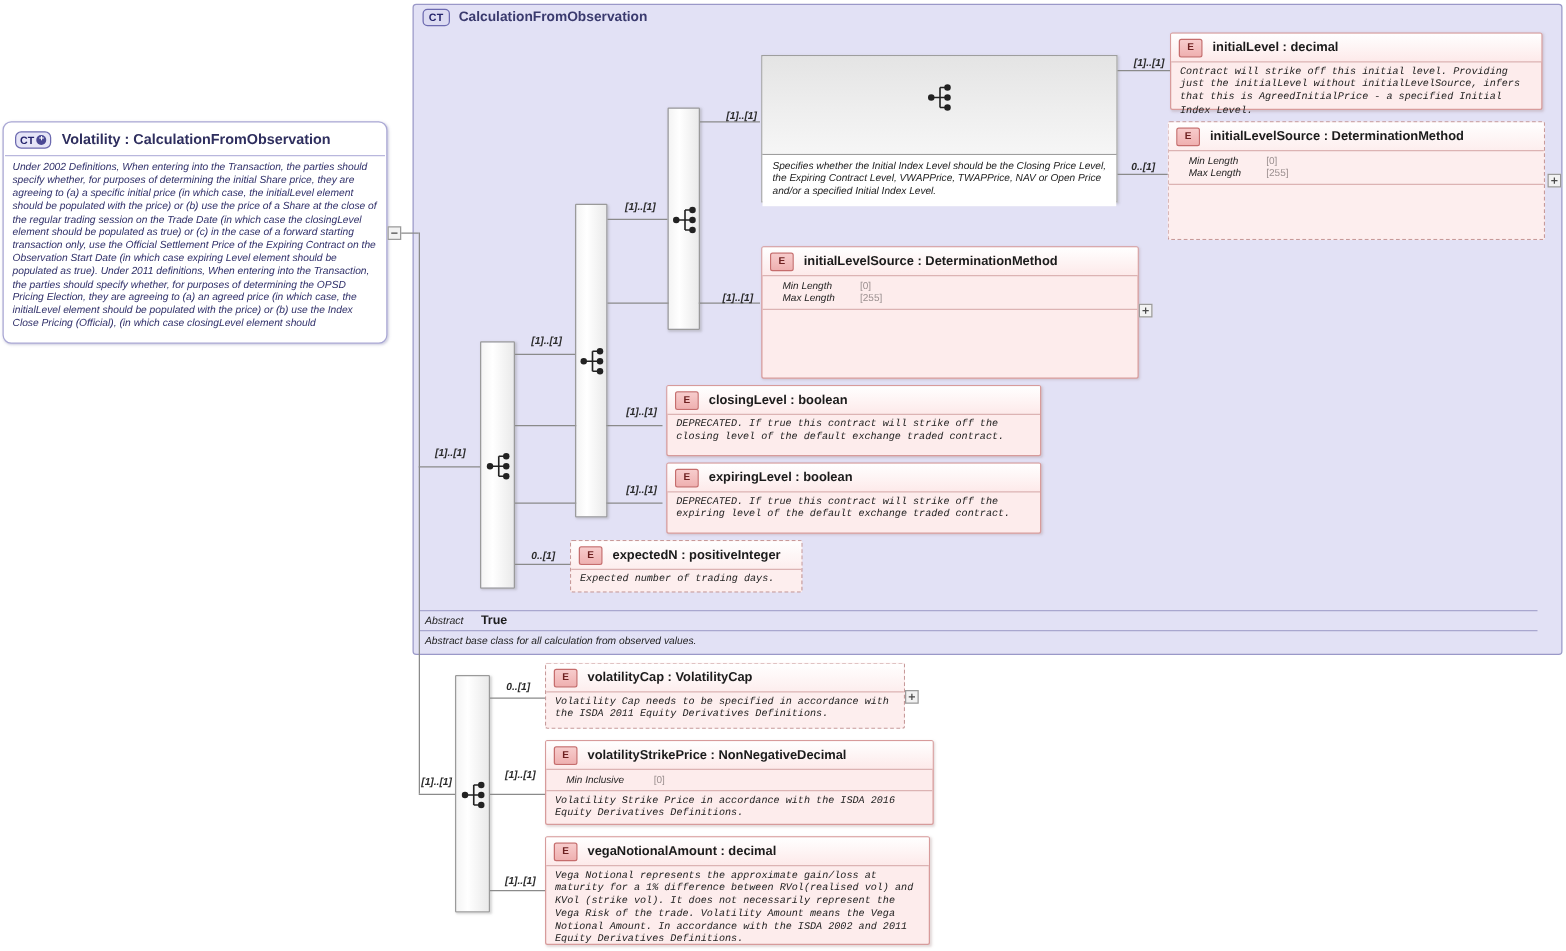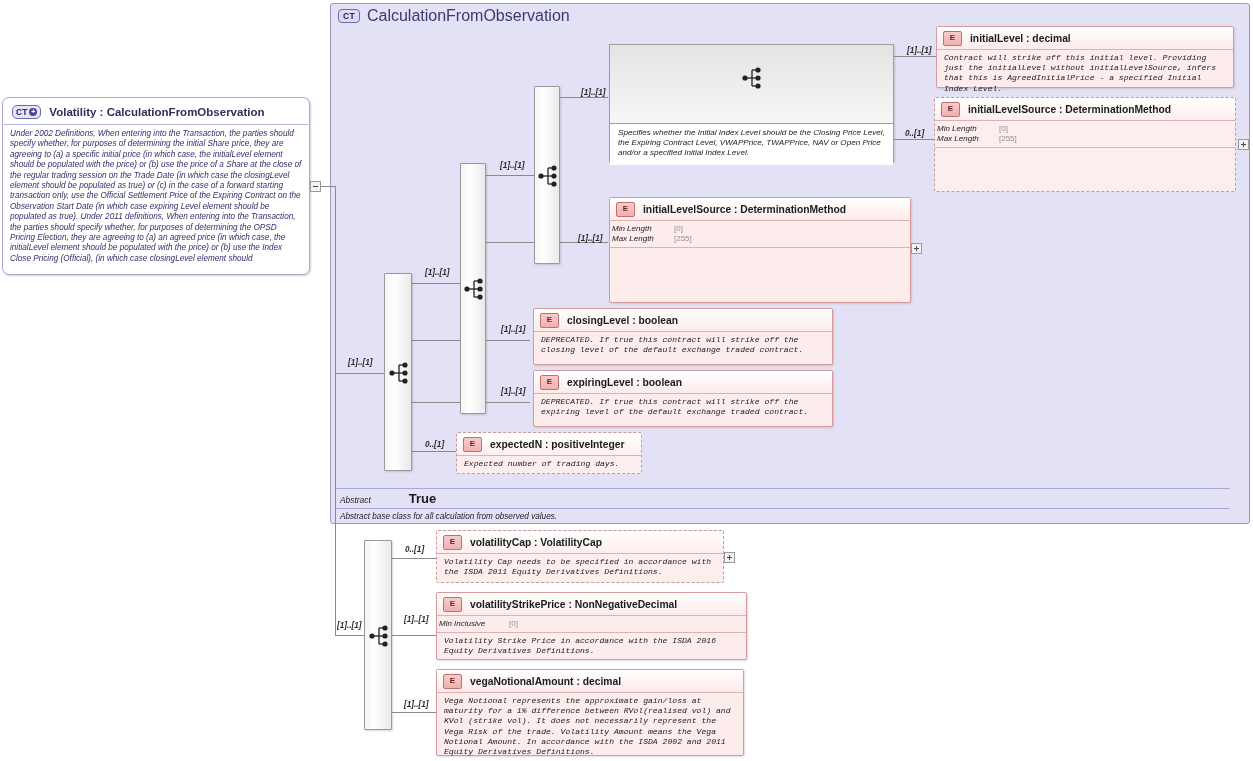--- a/index.html
+++ b/index.html
@@ -26,21 +26,21 @@
     border:1px solid #6c6ab0;
     border-radius:4px;
     background:#dcdbf2;
     color:#24236b;
     font-size:8.5px;font-weight:bold;
     padding:1px 4px 1px 4px;
     line-height:10px;
     letter-spacing:0.3px;
   }
   .ct-title{
-    font-size:16px;font-weight:normal;color:#3a3a6e;
+    font-size:11px;font-weight:bold;color:#3a3a6e;
     white-space:nowrap;
   }
 
   
   .root-box{
     background:#ffffff;
     border:1px solid #a9a7d4;
     border-radius:7px;
     box-shadow:1px 1px 2px rgba(120,120,170,.35);
   }
@@ -93,21 +93,21 @@
     border:1px solid #c66d6d;
     border-radius:2px;
     background:linear-gradient(to bottom,#f7cccc 0%,#efb0b0 100%);
     color:#6d2020;font-size:8px;font-weight:bold;
   }
   .el-name{
     font-size:10.3px;font-weight:bold;color:#1b1b1b;white-space:nowrap;
   }
   .el-rule{height:1px;background:#dcb3b3;}
   .el-facets{
-    padding:3px 7px 3px 2px;
+    padding:3px 7px 3px 16px;
     font-size:8px;line-height:10px;color:#222;
   }
   .facet-row{display:flex;}
   .facet-label{font-style:italic;width:62px;color:#1c1c1c;}
   .facet-val{color:#9a8f8f;}
   .el-doc{
     padding:3px 7px 4px 7px;
     font-size:8.1px;line-height:10.2px;font-style:italic;color:#222;font-family:Liberation Mono, monospace;
   }
 
@@ -168,21 +168,21 @@
   .abs-foot{
     position:absolute;
     background:transparent;
   }
   .abs-row{
     display:flex;align-items:baseline;gap:14px;
     font-size:8.4px;color:#1d1d1d;
     padding:2px 0 2px 4px;
   }
   .abs-row .k{font-style:italic;}
-  .abs-row .v{font-weight:bold;font-size:13px;margin-left:24px;}
+  .abs-row .v{font-weight:bold;font-size:10px;}
   .abs-line{height:1px;background:#a9a7cf;}
   .abs-doc{
     font-size:8.2px;font-style:italic;color:#1d1d1d;
     padding:3px 0 2px 4px;
   }
 </style>
 </head>
 <body>
 
 <div id="stage">

